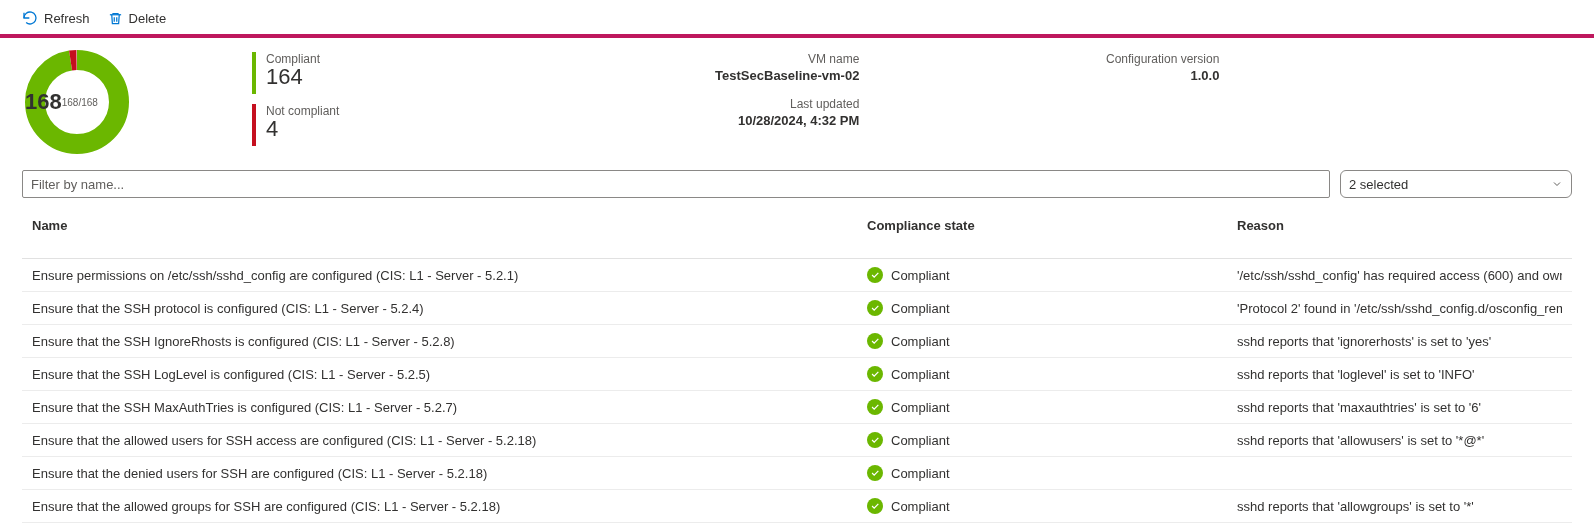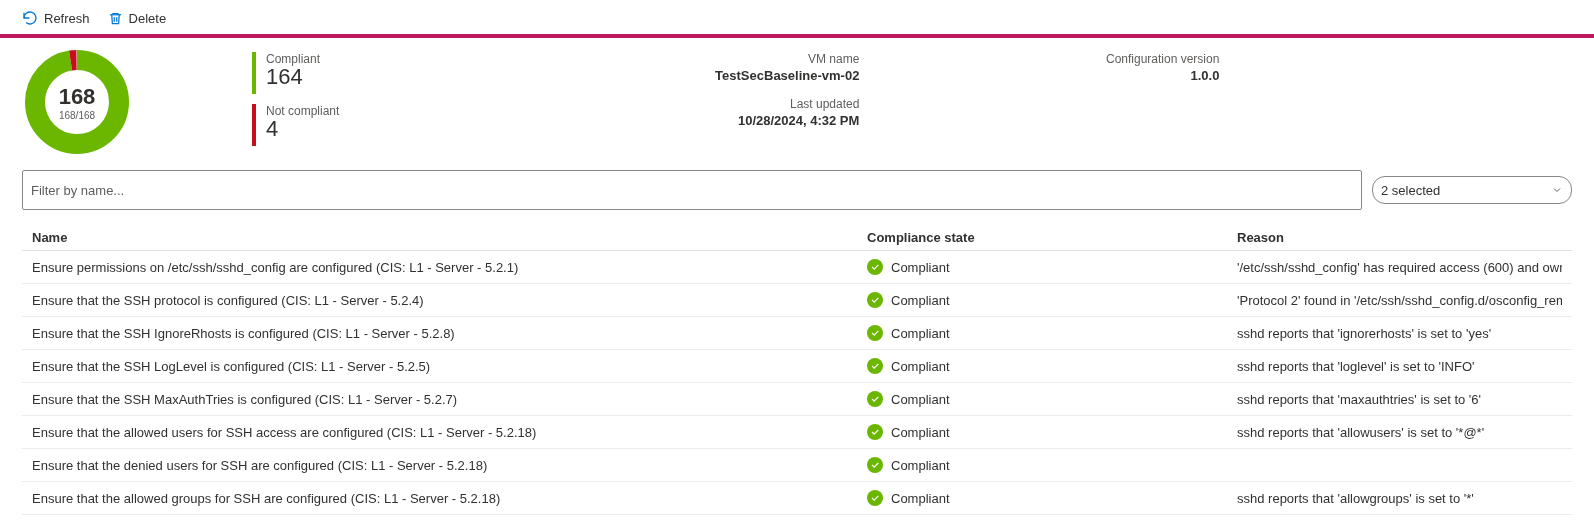--- a/index.html
+++ b/index.html
@@ -51,23 +51,22 @@
       width: 104px;
       height: 104px;
     }
     .donut svg {
       transform: rotate(-90deg);
     }
     .donut-center {
       position: absolute;
       top: 0; left: 0; right: 0; bottom: 0;
       display: flex;
-      flex-direction: column;
-      align-items: center;
-      justify-content: center;
+      flex-direction: row;
+      align-items: center;
     }
     .donut-num {
       font-size: 22px;
       font-weight: 600;
     }
     .donut-sub {
       font-size: 10px;
       color: #605e5c;
     }
 
@@ -125,52 +124,52 @@
     }
 
     .filters {
       display: flex;
       gap: 10px;
       padding: 0 22px 8px 22px;
       align-items: center;
     }
     .filter-input {
       flex: 1;
-      height: 40px;
+      height: 28px;
       border: 1px solid #8a8886;
       border-radius: 2px;
       padding: 0 8px;
       font-size: 13px;
       color: #323130;
     }
     .filter-input::placeholder { color: #605e5c; }
     .dropdown {
-      width: 200px;
+      width: 232px;
       height: 28px;
       border: 1px solid #8a8886;
-      border-radius: 13px;
+      border-radius: 6px;
       display: flex;
       align-items: center;
       justify-content: space-between;
       padding: 0 8px;
       font-size: 13px;
       cursor: pointer;
     }
     .chevron {
       display: inline-flex;
     }
 
     .table {
       padding: 0 22px;
       width: 100%;
     }
     .thead {
       display: grid;
       grid-template-columns: 835px 370px 1fr;
-      padding: 12px 10px 5px 10px;
+      padding: 12px 10px 25px 10px;
       border-bottom: 1px solid #e1e1e1;
       font-weight: 600;
       font-size: 13px;
       color: #323130;
     }
     .trow {
       display: grid;
       grid-template-columns: 835px 370px 1fr;
       padding: 8px 10px;
       border-bottom: 1px solid #ececec;

